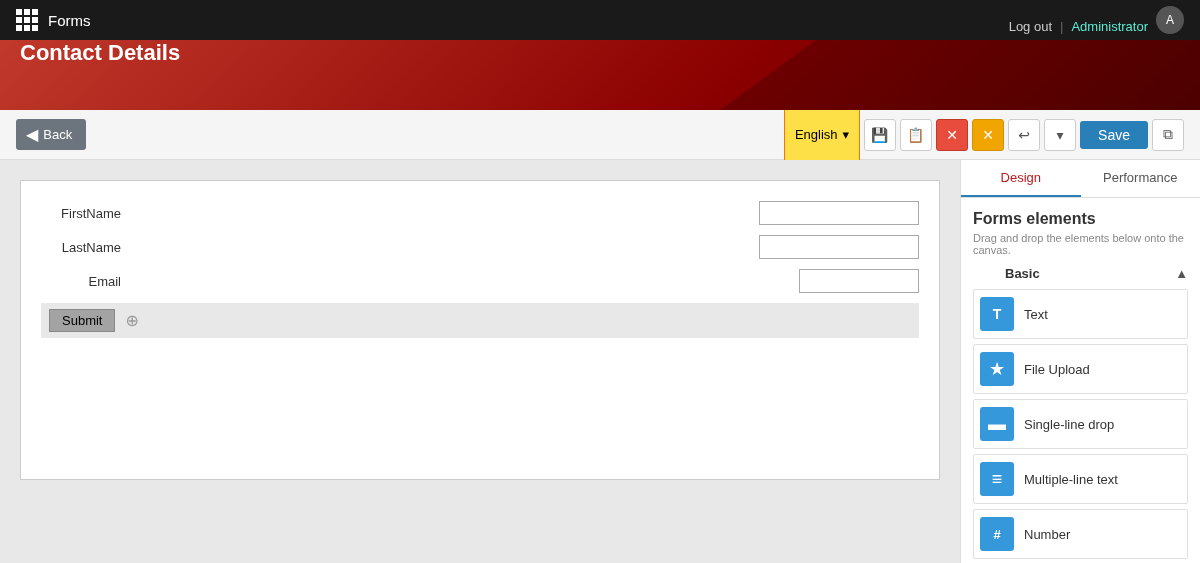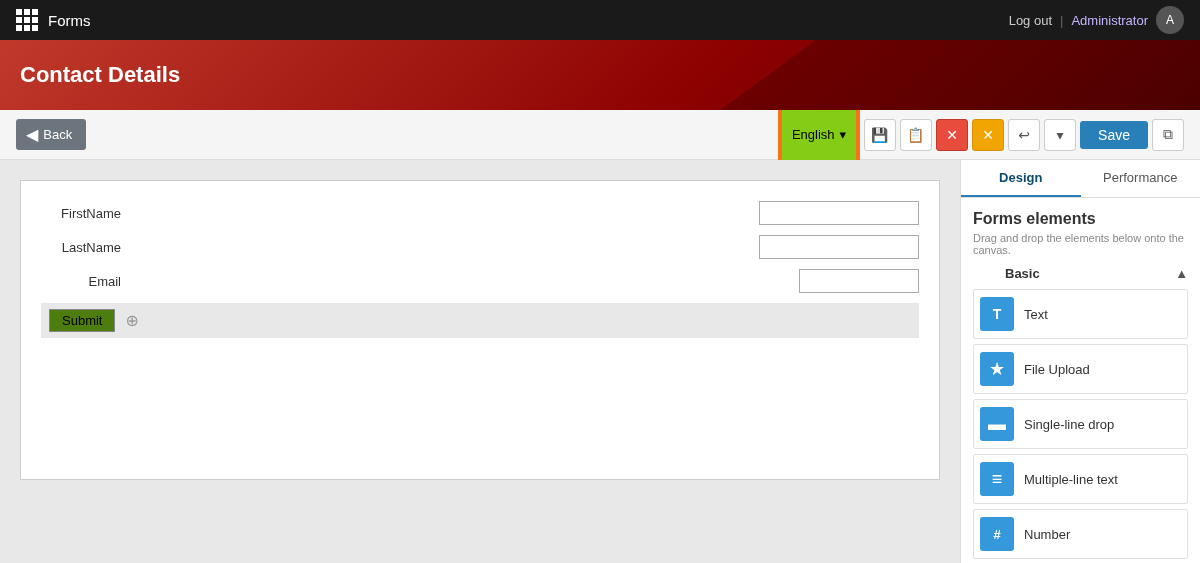--- a/index.html
+++ b/index.html
@@ -11,37 +11,36 @@
       height: 40px;
       display: flex;
       align-items: center;
       justify-content: space-between;
       padding: 0 16px;
     }
     .top-nav-left { display: flex; align-items: center; gap: 10px; }
     .nav-grid-icon { display: grid; grid-template-columns: repeat(3,6px); gap: 2px; }
     .nav-grid-icon span { display: block; width: 6px; height: 6px; background: white; }
     .nav-title { color: white; font-size: 15px; }
-    .top-nav-right { display: flex; align-items: center; gap: 8px; color: #ccc; font-size: 13px; }
+    .top-nav-right { display: flex; align-items: flex-end; gap: 8px; color: #ccc; font-size: 13px; }
     .logout-link { color: #ccc; cursor: pointer; }
     .separator { color: #666; }
-    .admin-name { color: #c4b5fd; }
+    .admin-name { color: #5eead4; }
     .avatar-circle {
       width: 28px; height: 28px; border-radius: 50%;
       background: #555; display: flex; align-items: center;
       justify-content: center; color: white; font-size: 12px;
     }
 
     
     .header-banner {
       background: linear-gradient(135deg, #c0392b 0%, #8b0000 60%, #600000 100%);
       height: 70px;
       display: flex;
-      align-items: center;
-      padding: 16px 20px;
+      padding: 0 20px;
       position: relative;
       overflow: hidden;
     }
     .header-banner::after {
       content: '';
       position: absolute;
       right: 0; top: 0;
       width: 40%; height: 100%;
       background: rgba(0,0,0,0.2);
       clip-path: polygon(20% 0, 100% 0, 100% 100%, 0% 100%);
@@ -67,22 +66,22 @@
       border-radius: 3px;
       display: flex;
       align-items: center;
       gap: 5px;
       font-size: 13px;
     }
     .back-btn .arrow { font-size: 16px; }
     .toolbar-spacer { flex: 1; }
     .toolbar-group { display: flex; align-items: center; gap: 4px; }
     .lang-select {
-      background: #84cc16;
-      border: 4px solid #f97316;
+      background: #fde047;
+      border: 1px solid #f97316;
       padding: 20px 10px;
       cursor: pointer;
       border-radius: 3px;
       display: flex;
       align-items: center;
       gap: 5px;
       font-size: 13px;
     }
     .icon-btn {
       background: white;
@@ -160,21 +159,21 @@
     }
     .submit-row {
       display: flex;
       align-items: center;
       margin-top: 10px;
       background: #e8e8e8;
       padding: 6px 8px;
       gap: 10px;
     }
     .submit-btn-preview {
-      background: #4d7c0f;
+      background: #a3a3a3;
       border: 1px solid #888;
       padding: 3px 12px;
       font-size: 13px;
       cursor: pointer;
     }
     .move-icon { color: #999; font-size: 16px; cursor: move; }
 
     
     .right-panel {
       width: 240px;
@@ -190,23 +189,23 @@
     .panel-tab {
       flex: 1;
       padding: 10px 6px;
       text-align: center;
       cursor: pointer;
       font-size: 13px;
       color: #555;
       border-bottom: 2px solid transparent;
     }
     .panel-tab.active {
-      color: #0c4a6e;
+      color: #b91c1c;
       border-bottom: 2px solid #2980b9;
-      font-weight: bold;
+      font-weight: normal;
     }
     .panel-content { flex: 1; overflow-y: auto; padding: 12px; }
     .panel-section-title {
       font-size: 16px;
       font-weight: bold;
       color: #333;
       margin-bottom: 4px;
     }
     .panel-section-subtitle {
       font-size: 11px;

